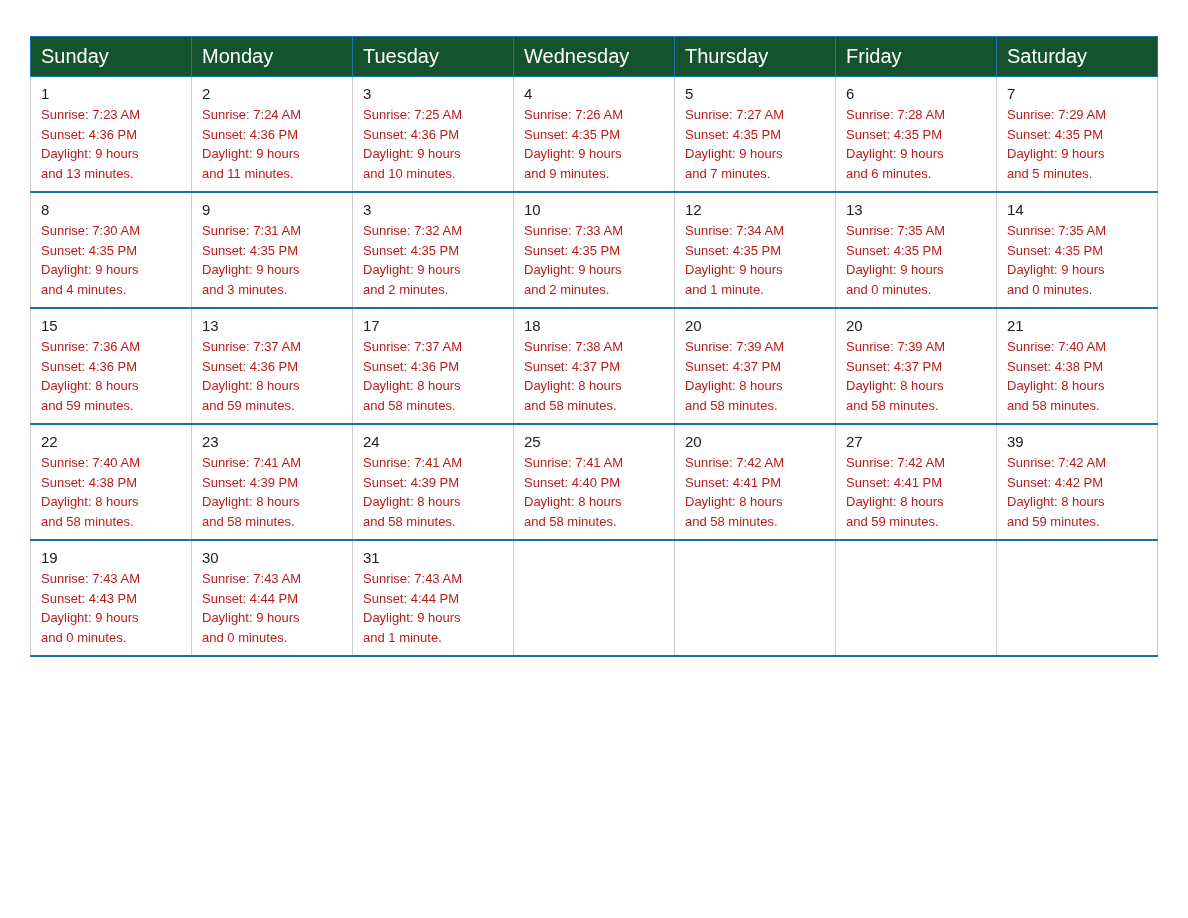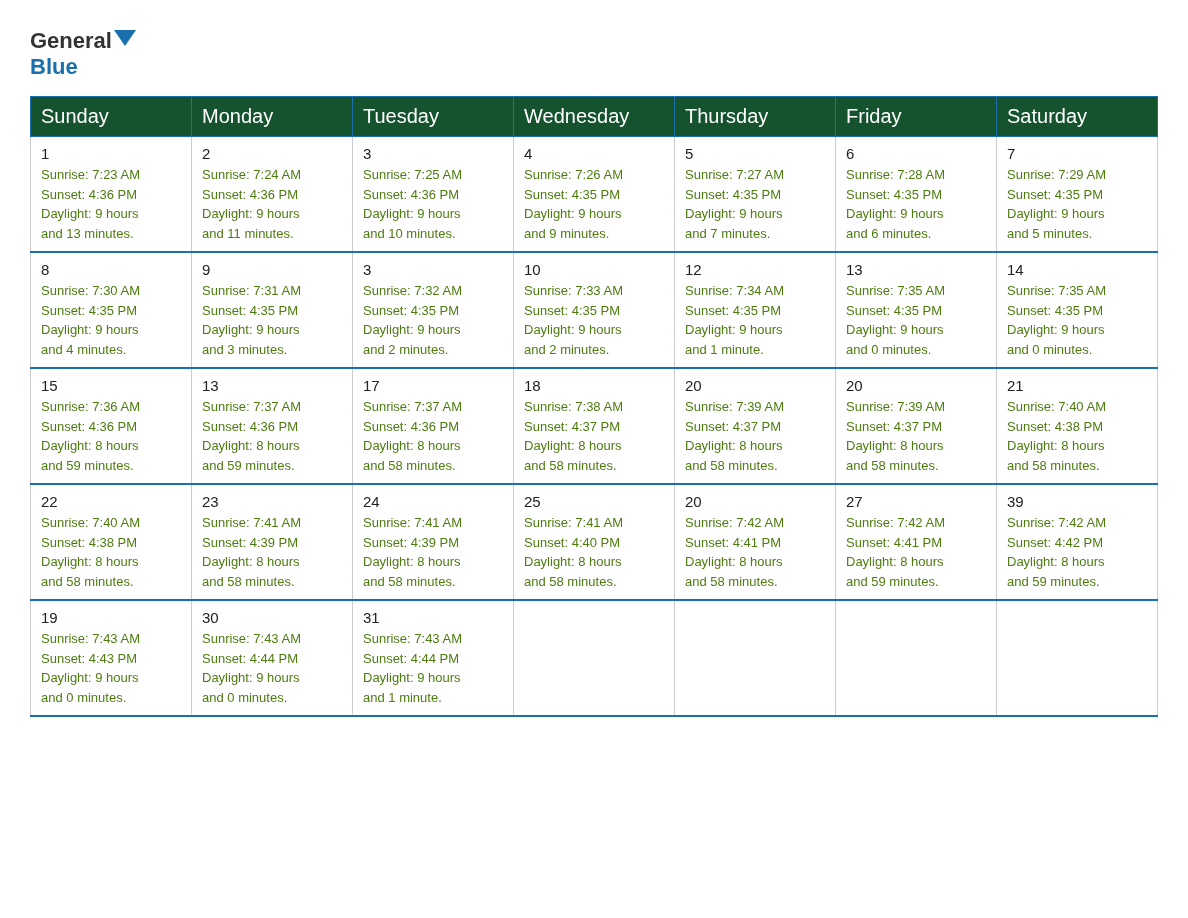--- a/index.html
+++ b/index.html
@@ -78,44 +78,31 @@
     }
     .day-number {
       font-size: 15px;
       font-weight: normal;
       color: #222;
       display: block;
       margin-bottom: 3px;
     }
     .day-info {
       font-size: 13px;
-      color: #4d7c0f;
+      color: #b91c1c;
       line-height: 1.5;
     }
     td.empty {
       background: #fff;
     }
   </style>
 </head>
 <body>
 
 <div class="header-area">
-  <div class="logo">
-    <div class="logo-text">
-      <span class="logo-general">General</span>
-      <span style="display:inline-flex; align-items:center; margin-left:2px;">
-        <svg width="22" height="22" viewBox="0 0 22 22">
-          <polygon points="0,0 22,0 11,16" fill="#1a6fad"></polygon>
-        </svg>
-      </span>
-    </div>
-    <div class="logo-line2">
-      <span style="font-size:22px; font-weight:bold; color:#1a6fad;">Blue</span>
-    </div>
-  </div>
   <div class="title-area">
   </div>
 </div>
 
 <table>
   <thead>
     <tr>
       <th>Sunday</th>
       <th>Monday</th>
       <th>Tuesday</th>

